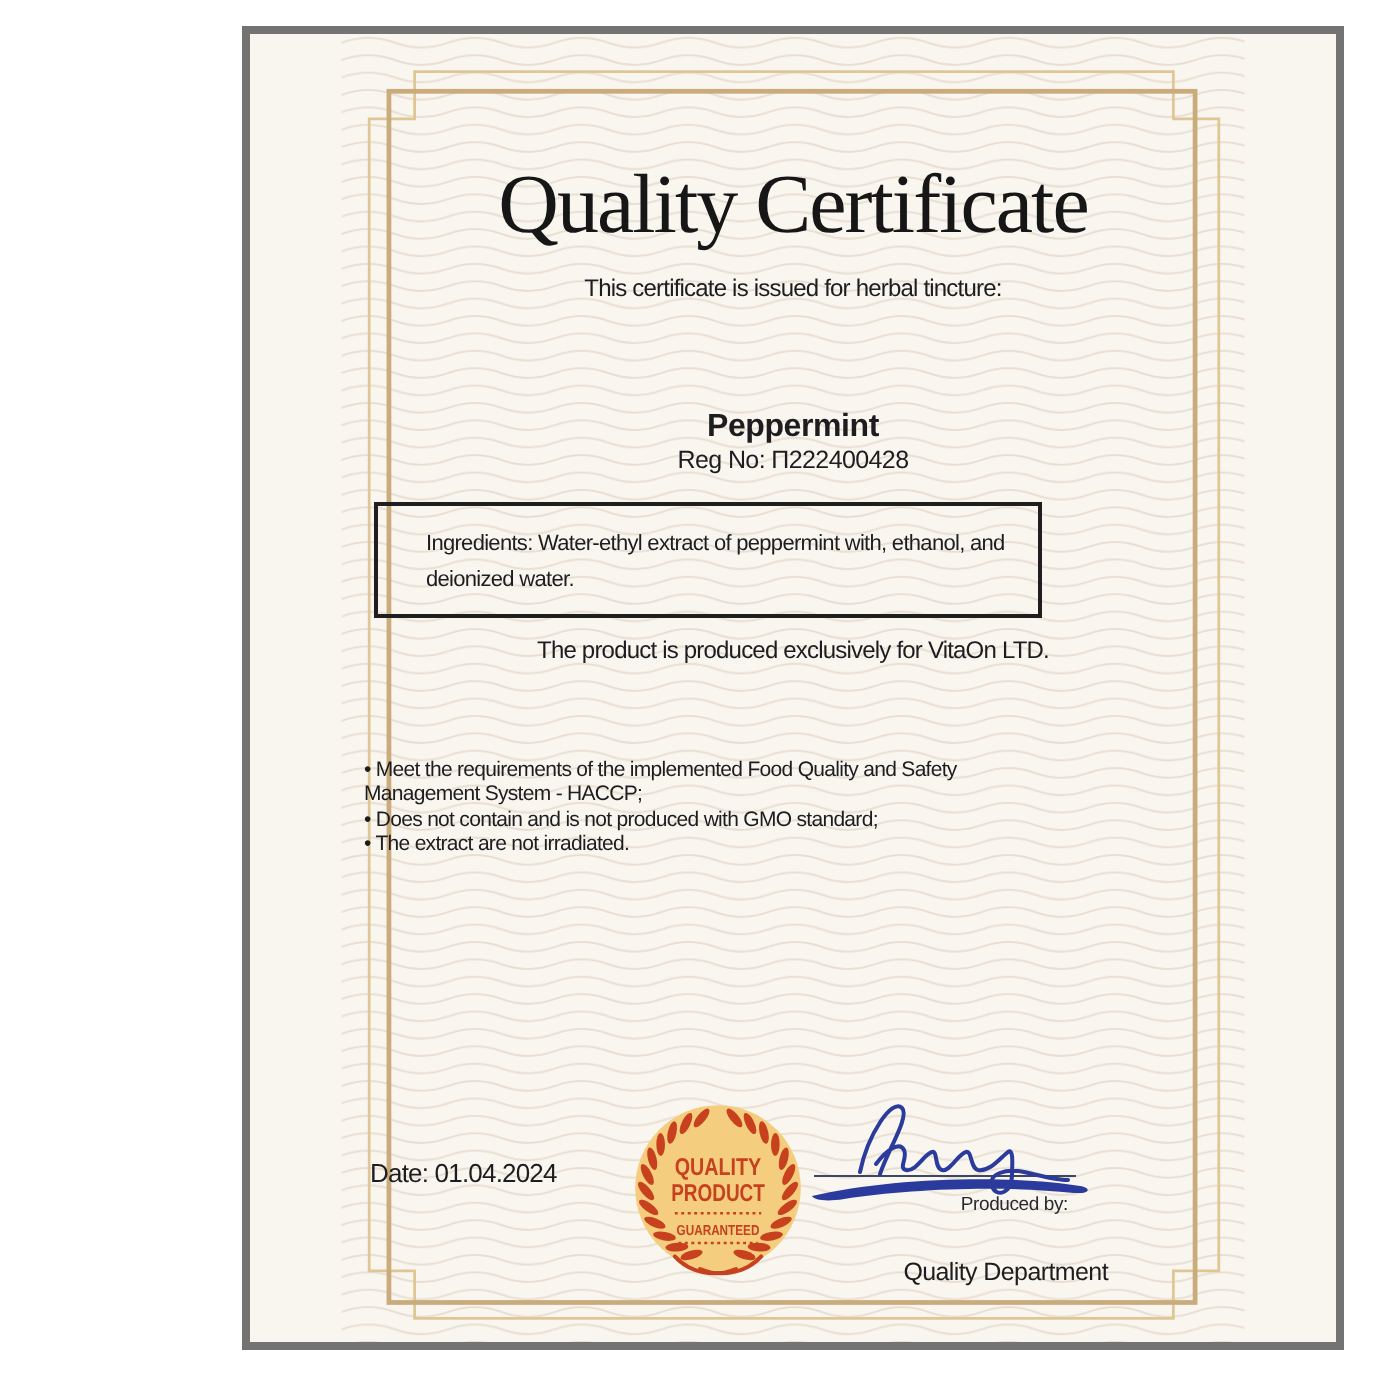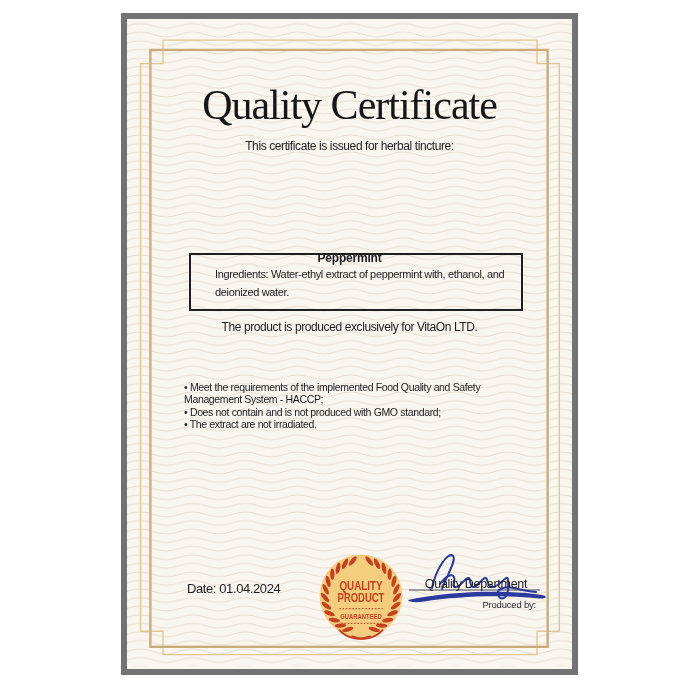--- a/index.html
+++ b/index.html
@@ -2,39 +2,39 @@
 <html style="--paper: #f9f5ef; --wave: #e8dfd2; --frame-light: #dfc795; --frame-dark: #c9ab7c; --ink: #1d1d1f; --badge-gold: #f4ce7e; --badge-red: #c7411f; --sig-blue: #2b3a9d; --sig-line: #3f4660;"><head>
 <meta charset="utf-8">
 <style>
   :root{
     --paper:#f9f5ef; --wave:#e8dfd2; --frame-light:#dfc795; --frame-dark:#c9ab7c;
     --ink:#1d1d1f; --badge-gold:#f4ce7e; --badge-red:#c7411f; --sig-blue:#2b3a9d; --sig-line:#3f4660;
   }
   *{margin:0;padding:0;box-sizing:border-box;}
   html,body{width:700px;height:700px;}
   body{background:#ffffff;font-family:"Liberation Sans",sans-serif;color:var(--ink,#1d1d1f);position:relative;overflow:hidden;}
-  .cert{position:absolute;left:121px;top:13px;width:457px;height:662px;background:var(--paper,#f9f5ef);border:6px solid #737373;}
+  .cert{position:absolute;left:121px;top:13px;width:551px;height:662px;background:var(--paper,#f9f5ef);border:4px solid #737373;}
   .deco{position:absolute;left:0;top:0;width:100%;height:100%;display:block;}
   .content{position:absolute;inset:0;}
   .ctr{position:absolute;left:0;width:100%;text-align:center;}
   .title{top:62px;font-family:"Liberation Serif",serif;font-size:42px;font-weight:400;letter-spacing:-1px;color:#161616;}
   .subtitle{top:120px;font-size:12px;letter-spacing:-0.4px;}
-  .product{top:188px;font-size:12px;font-weight:700;letter-spacing:-0.2px;margin-top:44px;}
+  .product{top:188px;font-size:16px;font-weight:700;letter-spacing:-0.2px;}
   .regno{top:206px;font-size:12.5px;letter-spacing:-0.3px;}
   .ingbox{position:absolute;left:62px;top:234px;width:334px;height:58px;border:2px solid #1f1f1f;}
   .ingbox p{padding:11px 12px 0 24px;text-align:left;font-size:11px;letter-spacing:-0.35px;line-height:17.5px;}
   .exclusive{top:301px;font-size:12px;letter-spacing:-0.4px;}
   .reqs{position:absolute;left:57px;top:362px;width:350px;text-align:left;}
   .reqs p{font-size:10.5px;letter-spacing:-0.35px;line-height:12.3px;}
   .date{position:absolute;left:60px;top:562px;font-size:13px;letter-spacing:-0.4px;}
   .badge{position:absolute;left:180px;top:523px;width:108px;height:108px;}
   .badge text{font-family:"Liberation Sans",sans-serif;font-weight:700;fill:var(--badge-red,#c7411f);}
   .sig-svg{position:absolute;left:277px;top:524px;width:150px;height:66px;pointer-events:none;}
   .producedby{position:absolute;left:289px;top:580px;width:120px;text-align:right;font-size:9.5px;letter-spacing:-0.2px;color:#2a2a2e;}
-  .department{position:absolute;left:269px;top:558px;width:160px;text-align:center;font-size:12.5px;letter-spacing:-0.3px;}
+  .department{position:absolute;left:269px;top:612px;width:160px;text-align:right;font-size:12.5px;letter-spacing:-0.3px;}
 </style>
 </head>
 <body>
 
 <div class="cert">
 
   <svg class="deco" viewBox="0 0 457 662" aria-hidden="true">
     <defs>
       <pattern id="wv" width="54" height="8.8" patternUnits="userSpaceOnUse">
         <path d="M0,4.4 C9,1.2 18,1.2 27,4.4 S45,7.6 54,4.4" fill="none" stroke="var(--wave,#e8dfd2)" stroke-width="1"></path>
@@ -44,20 +44,21 @@
     <path d="M37,19 H421 V43 H444 V626 H421 V650 H37 V626 H14 V43 H37 Z" fill="none" stroke="var(--frame-light,#dfc795)" stroke-width="1.4"></path>
     <rect x="24" y="29" width="408" height="613" fill="none" stroke="var(--frame-dark,#c9ab7c)" stroke-width="2.4"></rect>
   </svg>
 
   <div class="content">
 
     <h1 class="ctr title">Quality Certificate</h1>
     <p class="ctr subtitle">This certificate is issued for herbal tincture:</p>
 
     <p class="ctr product">Peppermint</p>
+    <p class="ctr regno">Reg No: П222400428</p>
 
     <div class="ingbox">
       <p>Ingredients: Water-ethyl extract of peppermint with, ethanol, and deionized water.</p>
     </div>
 
     <p class="ctr exclusive">The product is produced exclusively for VitaOn LTD.</p>
 
     <div class="reqs">
       <p>• Meet the requirements of the implemented Food Quality and Safety Management System - HACCP;</p>
       <p>• Does not contain and is not produced with GMO standard;</p>

